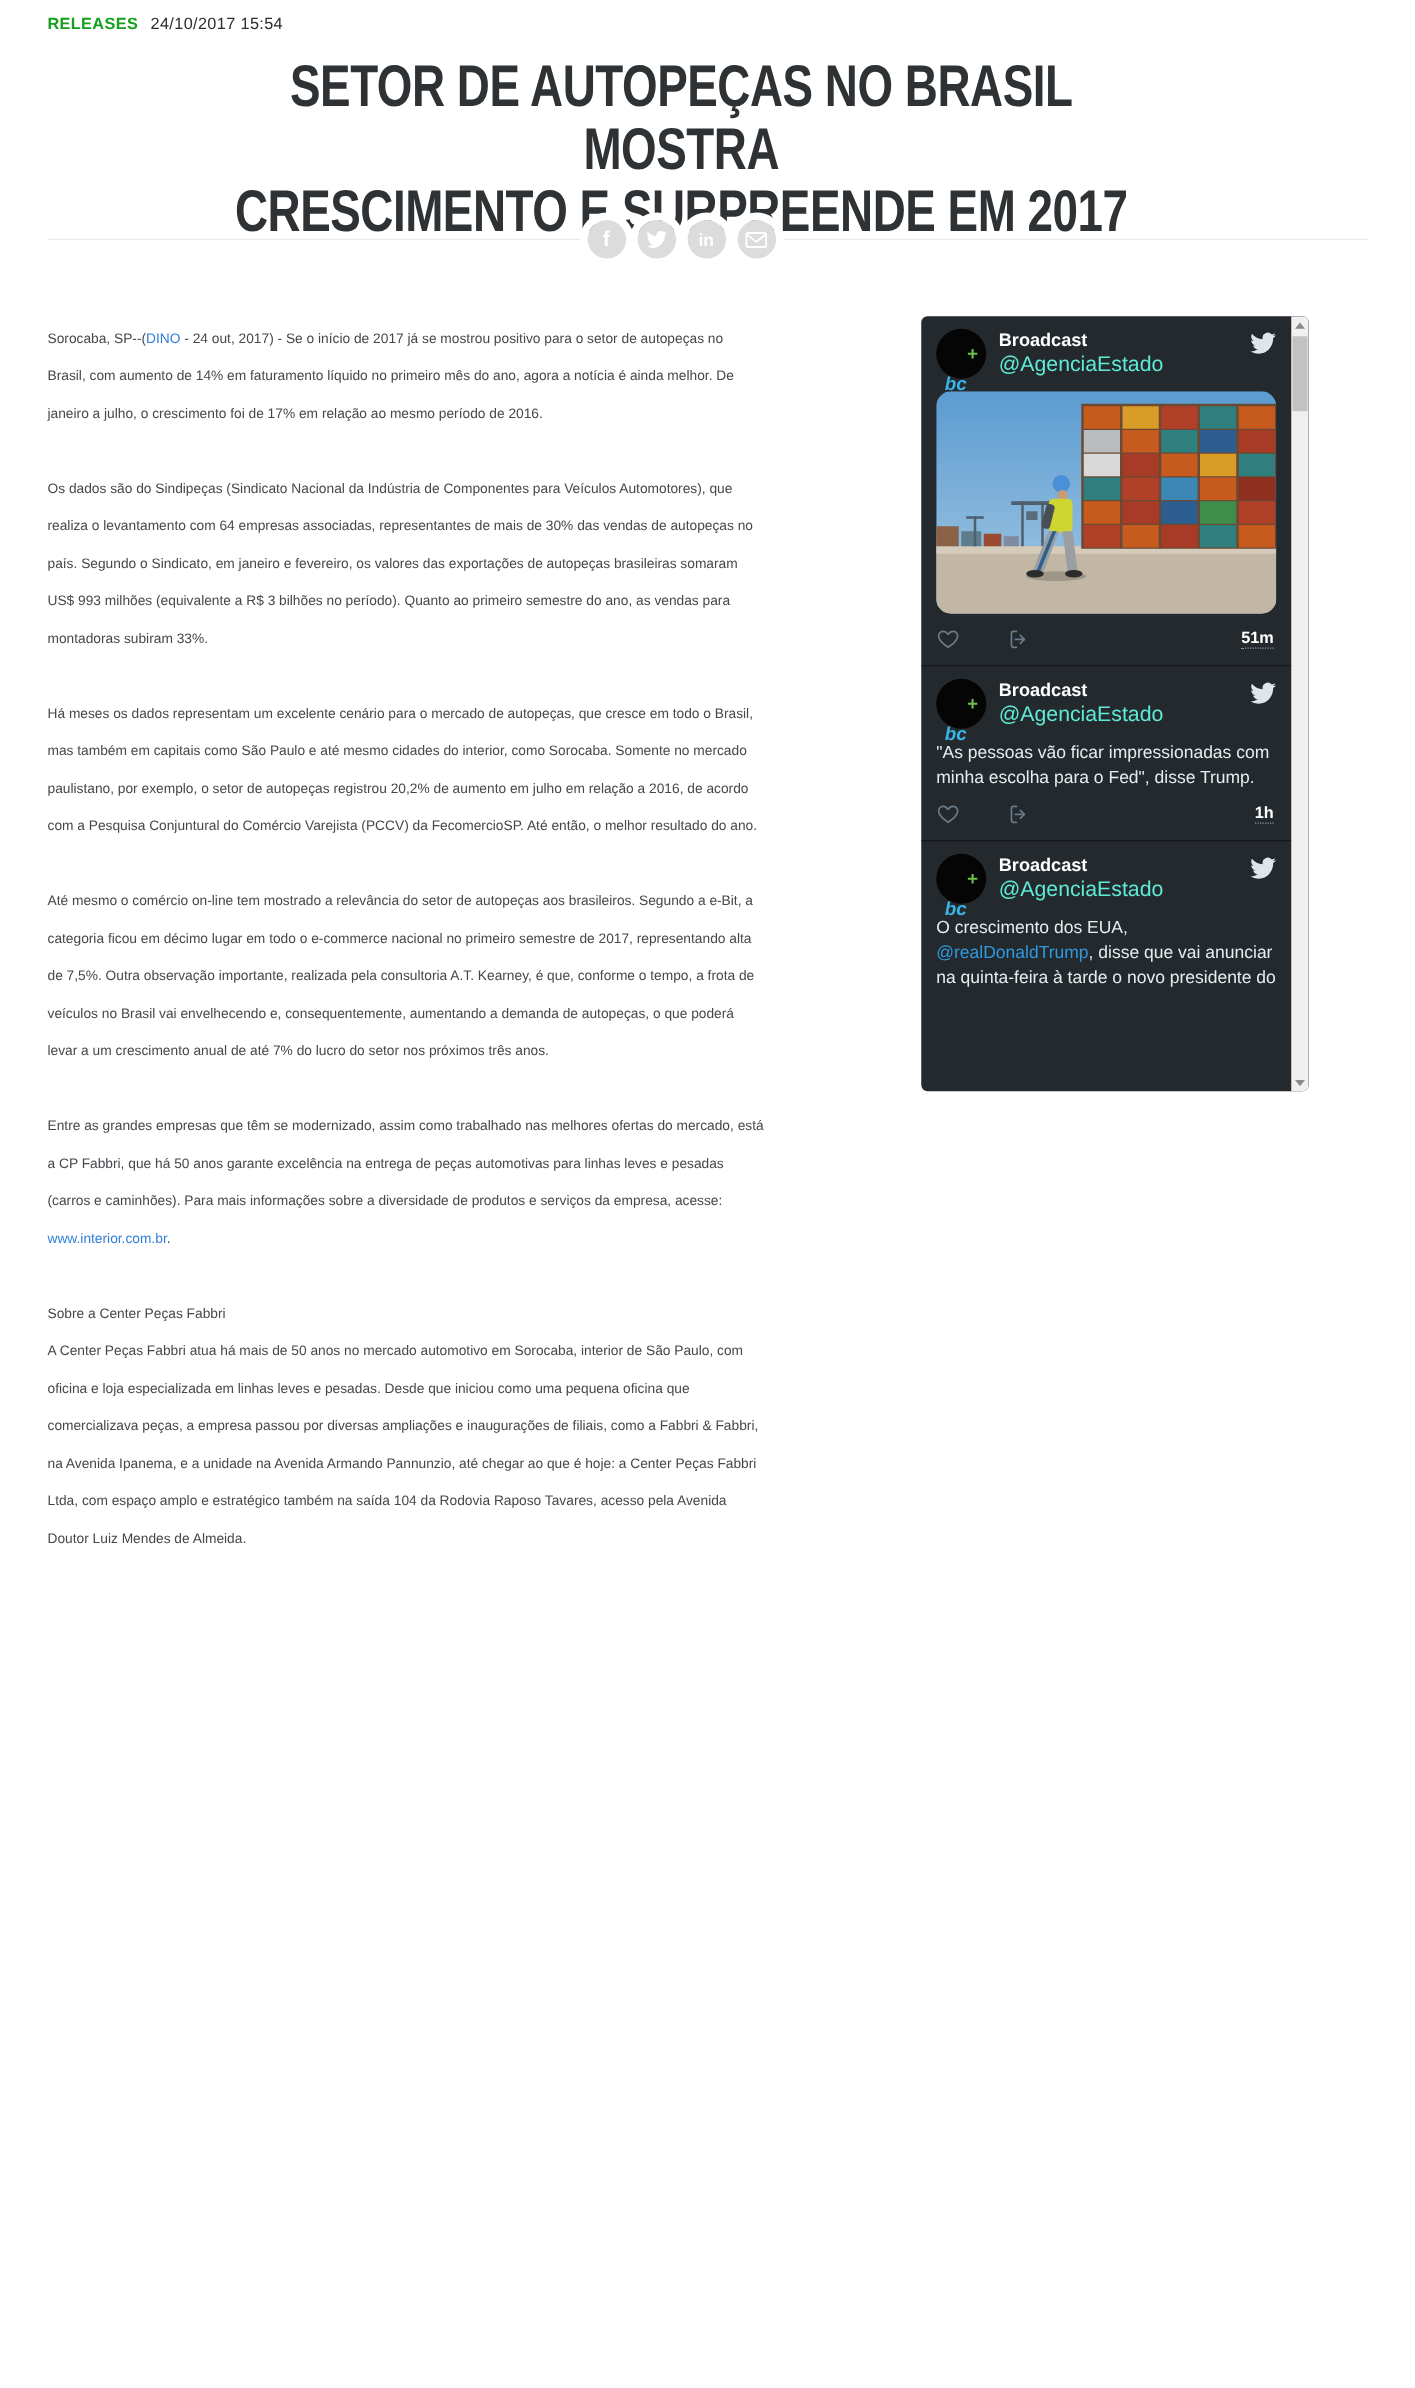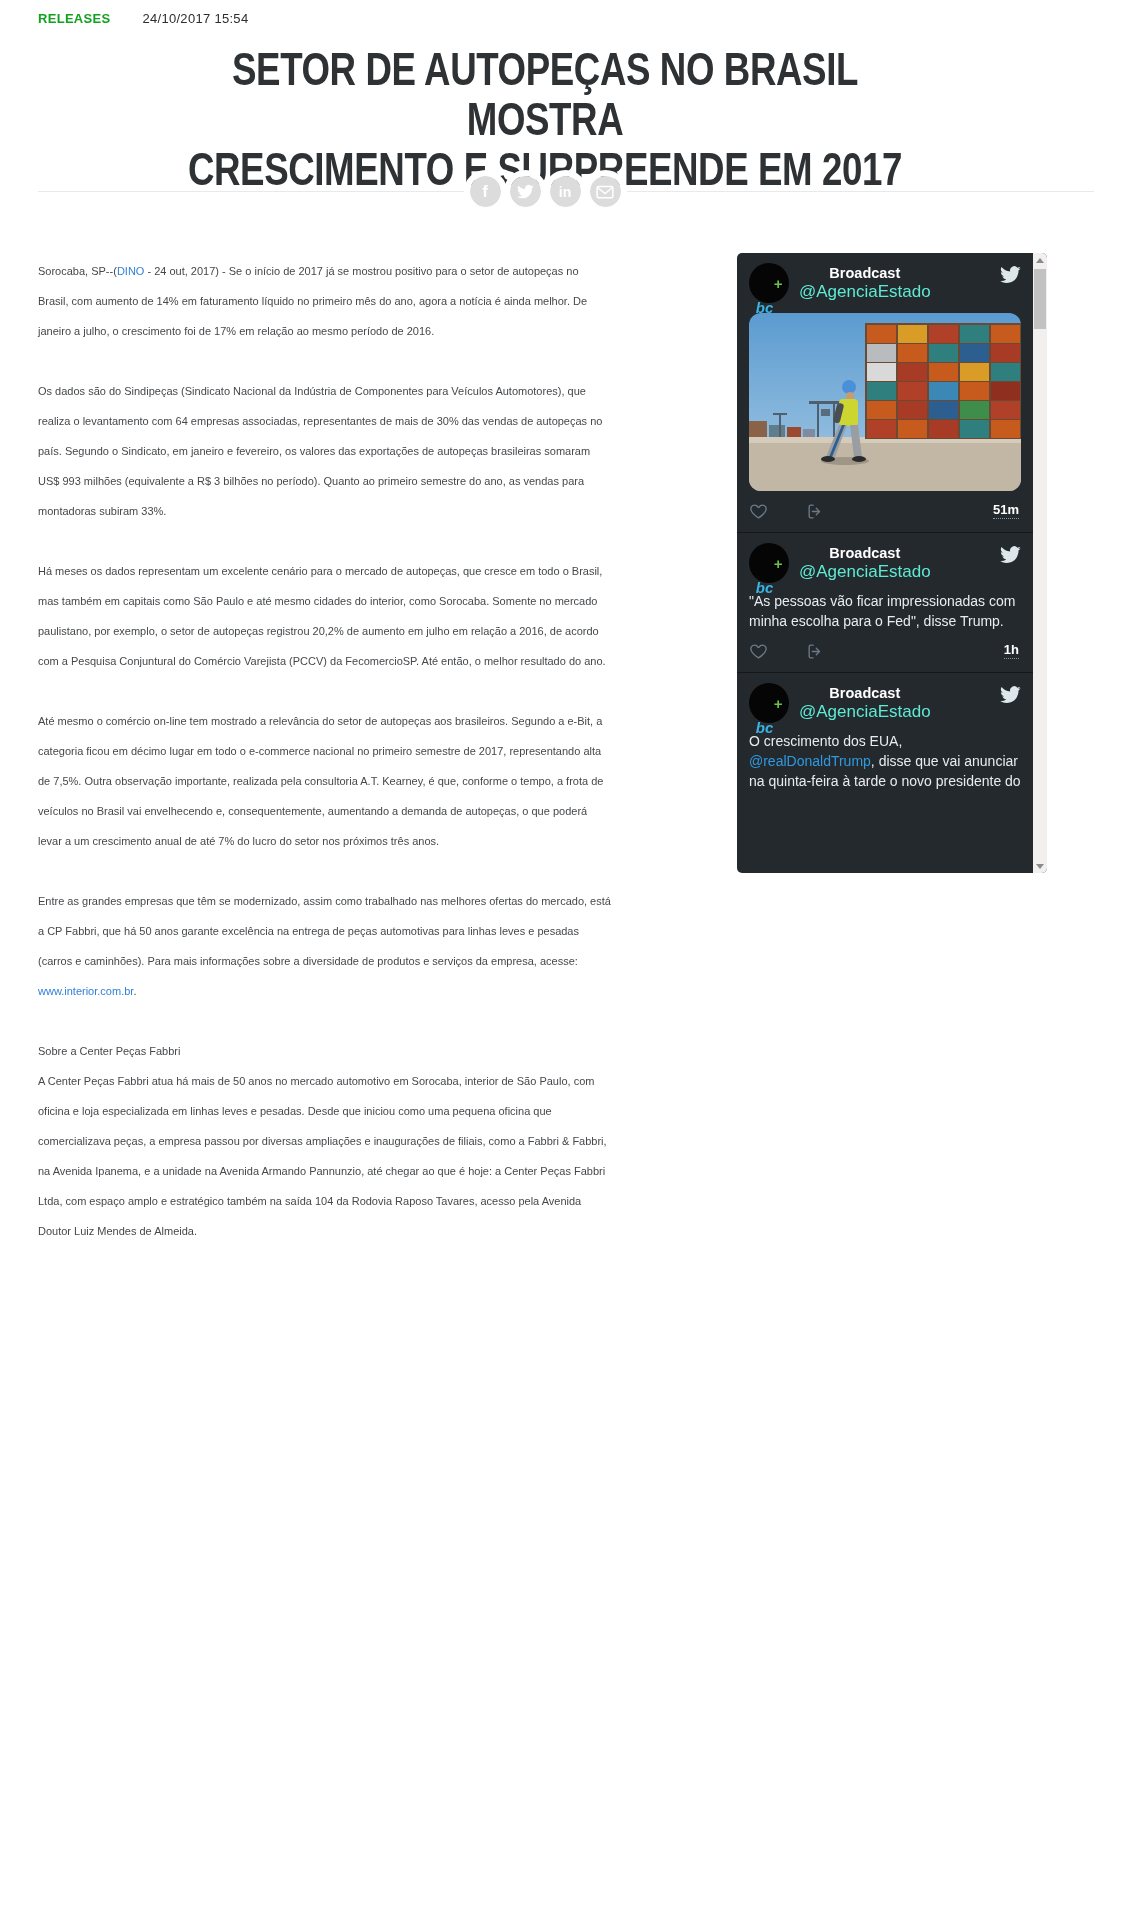--- a/index.html
+++ b/index.html
@@ -2,21 +2,21 @@
 <html><head>
 <meta charset="utf-8">
 <style>
   * { margin:0; padding:0; box-sizing:border-box; }
   html,body { width:1132px; height:1910px; background:#ffffff; overflow:hidden;
               font-family:"Liberation Sans", sans-serif; position:relative; }
 
   
   .meta-row { position:absolute; left:38px; top:11px; font-size:13px; letter-spacing:.3px; }
   .meta-row .cat { color:#14a11f; font-weight:bold; }
-  .meta-row .dt  { color:#2b2d2e; margin-left:28px; }
+  .meta-row .dt  { color:#2b2d2e; margin-left:6px; }
 
   
   .title-wrap { position:absolute; left:38px; top:44px; width:1014px; text-align:center; }
   h1 { font-size:47px; line-height:50px; font-weight:bold; color:#2f3234;
        transform:scaleX(.78); transform-origin:50% 0; letter-spacing:-.5px; }
   h1 span { display:block; }
 
   
   .share-row { position:absolute; left:38px; top:176px; width:1056px; height:32px; }
   .share-line { position:absolute; left:0; right:0; top:15px; height:1px; background:#e9e9e9; }
@@ -41,21 +41,21 @@
   .tw-content { position:absolute; left:0; top:0; width:296px; height:620px; overflow:hidden; }
   .tweet { padding:10px 12px 10px 12px; border-top:1px solid #15181a; }
   .tweet:first-child { border-top:none; }
   .tw-head { display:flex; align-items:flex-start; position:relative; height:42px; }
   .tw-avatar { width:40px; height:40px; border-radius:50%; background:#050505;
                display:flex; align-items:center; justify-content:center;
                font-style:italic; font-weight:bold; font-size:15px; flex:0 0 40px; }
   .tw-avatar .bc { color:#39b4e8;margin-top:48px; }
   .tw-avatar .plus { color:#6cc04a; }
   .tw-names { margin-left:10px; padding-top:1px; }
-  .tw-name { color:#ffffff; font-weight:bold; font-size:14.5px; line-height:19px;text-align:center; }
+  .tw-name { color:#ffffff; font-weight:bold; font-size:14.5px; line-height:19px; }
   .tw-handle { color:#5eead4; font-size:17px; line-height:18px; }
   .tw-bird { position:absolute; right:0; top:1px; width:21px; height:21px; }
   .tw-bird path { fill:#dde6eb; }
   .tw-text { color:#e7ecef; font-size:14px; line-height:20px; margin-top:6px; }
   .tw-text a { color:#2f9ae0; text-decoration:none; }
   .tw-reply { color:#e7ecef; font-size:14px; line-height:20px; margin-top:5px; }
   .tw-photo { margin-top:8px; width:272px; height:178px; border-radius:12px; overflow:hidden; display:block; }
   .tw-actions { margin-top:9px; height:22px; display:flex; align-items:center; position:relative; }
   .tw-act-icon { width:19px; height:19px; margin-right:38px; display:inline-flex; }
   .tw-act-icon svg { width:19px; height:19px; }

